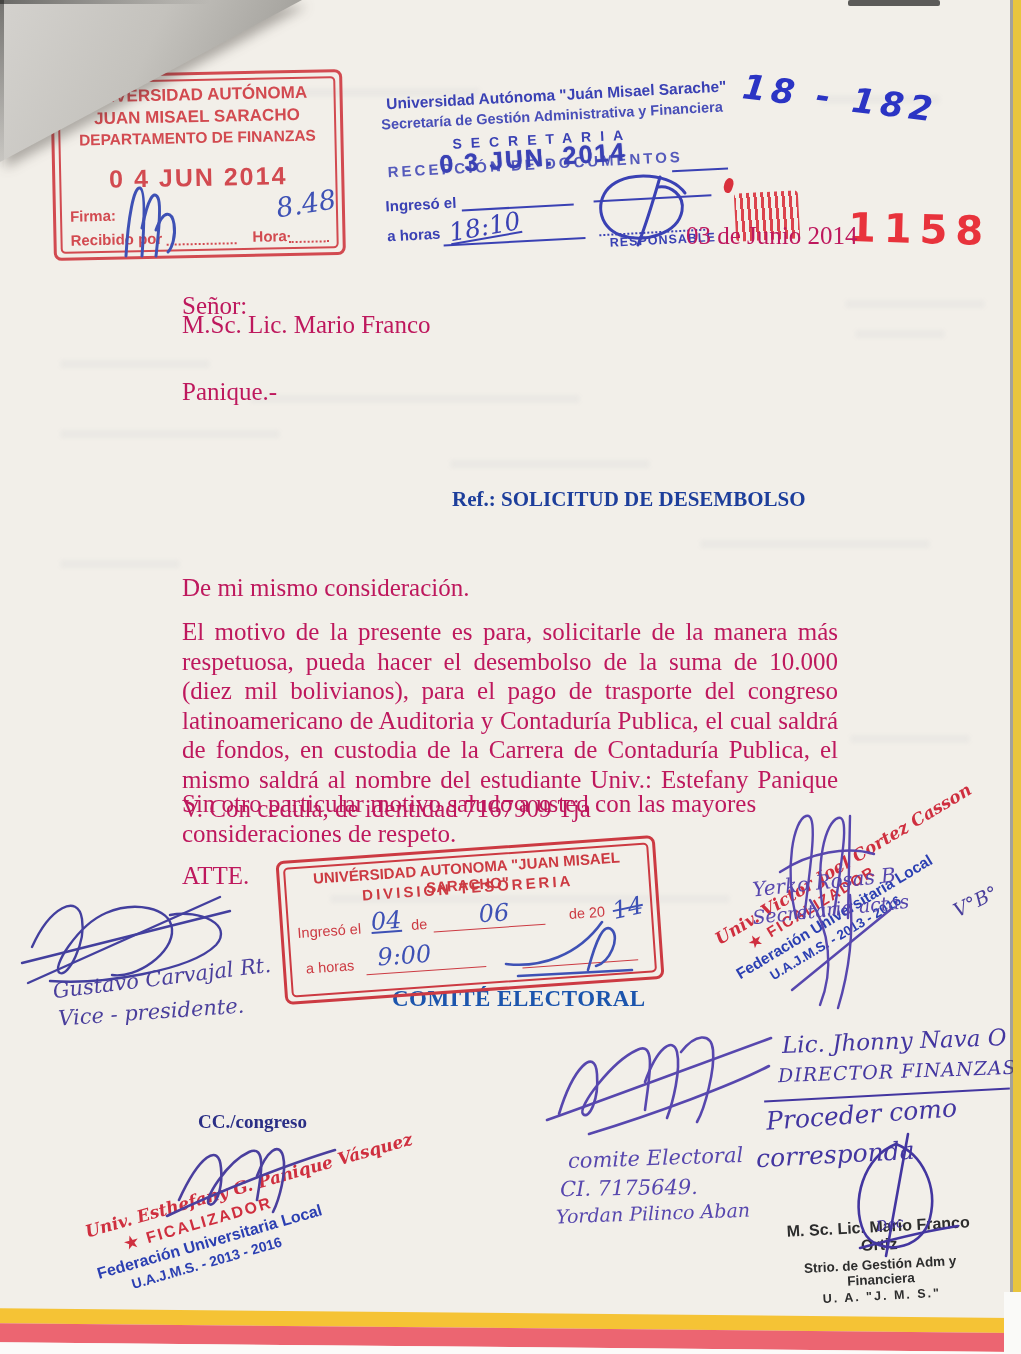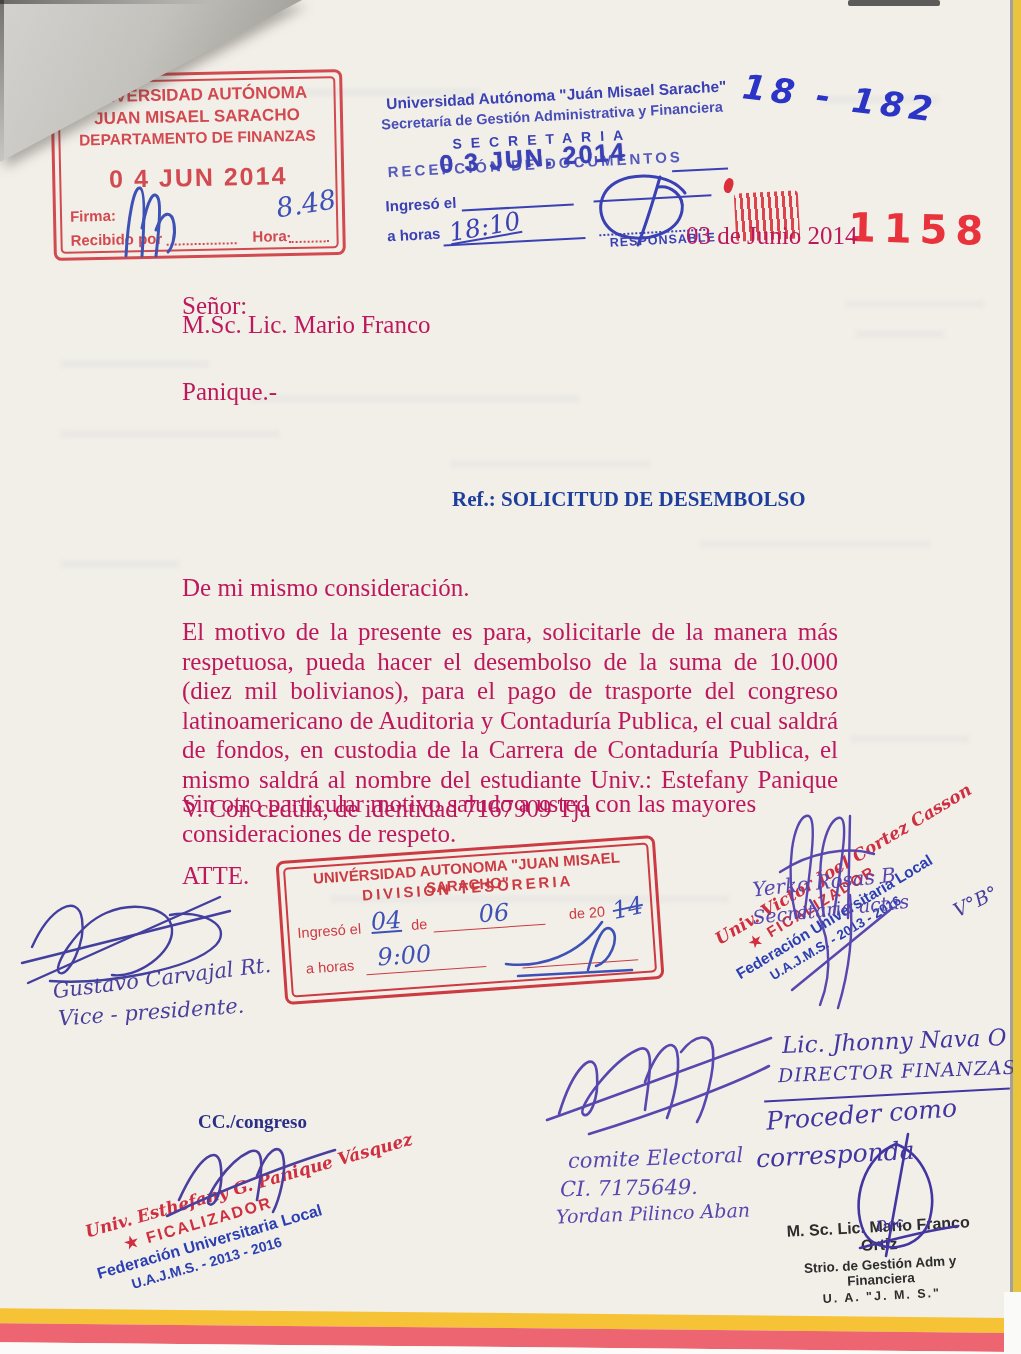--- a/index.html
+++ b/index.html
@@ -126,20 +126,21 @@
     <div class="abs hw" style="left:92px;top:86px;font-size:24px;color:#3e51b5;">9:00</div>
   </div>
   <svg class="abs" style="left:500px;top:900px;z-index:3;" width="140" height="80" viewBox="0 0 140 80">
     <g fill="none" stroke="#3e51b5" stroke-width="2.6" stroke-linecap="round">
       <path d="M6,64 C40,68 78,56 102,22"></path>
       <path d="M88,70 C96,40 104,22 112,30 C120,38 110,62 96,66"></path>
       <path d="M18,76 L132,70"></path>
     </g>
   </svg>
 
+  <div class="abs typed typed-bold" style="left:392px;top:986px;font-size:23px;color:#1c55ad;letter-spacing:.5px;">COMITÉ ELECTORAL</div>
 
   <svg class="abs" style="left:20px;top:885px;z-index:3;" width="215" height="115" viewBox="0 0 215 115">
     <g fill="none" stroke="#433f9e" stroke-width="2.4" stroke-linecap="round">
       <path d="M12,62 C30,22 58,8 62,34 C66,58 48,92 40,88 C30,84 58,40 86,28 C114,16 150,22 152,44 C154,68 116,94 92,90"></path>
       <path d="M2,78 L210,26"></path>
       <path d="M8,98 L200,12"></path>
       <path d="M30,96 C80,100 170,86 196,60 C214,40 180,24 150,30"></path>
     </g>
   </svg>
   <div class="abs hw" style="left:52px;top:966px;font-size:21px;color:#4a3f9c;transform:rotate(-7deg);">Gustavo Carvajal Rt.</div>

